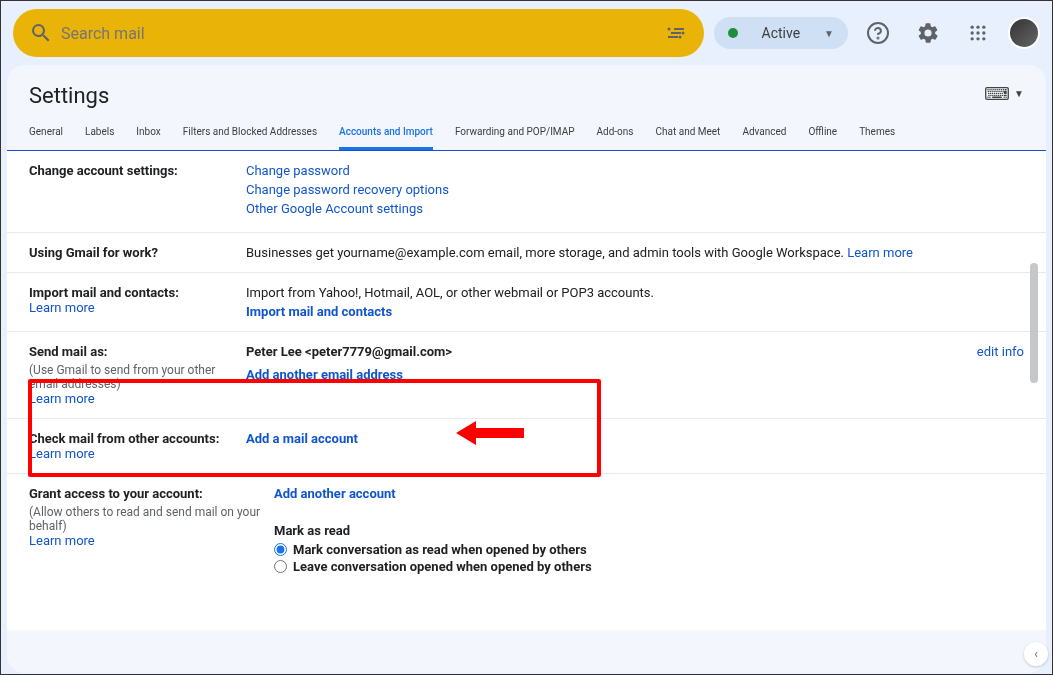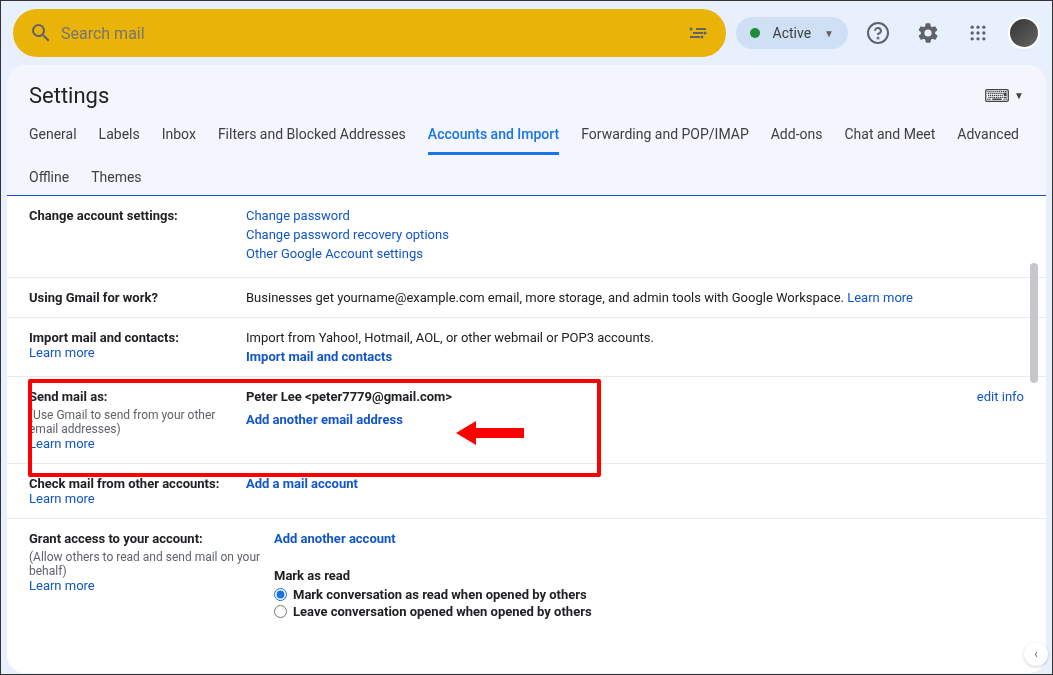--- a/index.html
+++ b/index.html
@@ -5,35 +5,35 @@
     * { box-sizing: border-box; margin: 0; padding: 0; font-family: 'Google Sans', Roboto, Arial, sans-serif; }
     body { width: 1053px; height: 675px; background: #e8f0fe; overflow: hidden; position: relative; border: 1px solid #333; }
     
     .topbar { display: flex; align-items: center; padding: 8px 12px; gap: 10px; }
     .search-box { flex: 1; max-width: 720px; height: 48px; background: #eab308; border-radius: 24px; display: flex; align-items: center; padding: 0 8px; }
     .search-icon { width: 24px; height: 24px; margin: 0 8px; color: #5f6368; }
     .search-input { flex: 1; border: none; background: transparent; font-size: 16px; color: #5f6368; outline: none; }
     .search-options { width: 24px; height: 24px; margin: 0 8px; color: #5f6368; cursor: pointer; }
     
     .topbar-right { display: flex; align-items: center; gap: 10px; margin-left: auto; }
-    .active-pill { background: #cfe0f5; border-radius: 20px; padding: 8px 14px; display: flex; align-items: center; gap: 13px; cursor: pointer; }
+    .active-pill { background: #cfe0f5; border-radius: 20px; padding: 8px 14px; display: flex; align-items: center; gap: 24px; cursor: pointer; }
     .active-dot { width: 10px; height: 10px; background: #1e8e3e; border-radius: 50%; }
     .active-text { font-size: 14px; color: #3c4043; }
     .chevron { color: #5f6368; font-size: 10px; }
     .icon-btn { width: 40px; height: 40px; display: flex; align-items: center; justify-content: center; cursor: pointer; border-radius: 50%; color: #5f6368; }
     .avatar { width: 32px; height: 32px; border-radius: 50%; background: linear-gradient(135deg, #333 0%, #666 100%); border: 2px solid #fff; }
     
     .panel { background: #f3f7fd; margin: 0 6px 6px 6px; border-radius: 18px; height: 608px; position: relative; overflow: hidden; }
     .panel-header { padding: 18px 22px 0 22px; }
-    .page-title-row { display: flex; align-items: center; justify-content: space-between; gap: 42px; }
+    .page-title-row { display: flex; align-items: flex-start; justify-content: space-between; gap: 42px; }
     .page-title { font-size: 22px; color: #202124; font-weight: 400; }
     .keyboard-btn { display:flex; align-items:center; gap:4px; color:#444; cursor:pointer; font-size:18px; }
     
     .tabs { display: flex; gap: 22px; padding: 18px 22px 0 22px; flex-wrap: wrap; row-gap: 14px; }
-    .tab { font-size: 14px; color: #3c4043; cursor: pointer; padding-bottom: 10px; }
+    .tab { font-size: 10px; color: #3c4043; cursor: pointer; padding-bottom: 10px; }
     .tab.active { color: #1a73e8; border-bottom: 3px solid #1a73e8; font-weight: 500; }
     
     .content { background: #fff; border-top: 1px solid #1d4ed8; height: 480px; overflow-y: auto; padding: 0; }
     .section { display: flex; padding: 12px 22px; border-bottom: 1px solid #e8eaed; font-size: 13px; color: #202124; gap: 0; }
     .section-label { width: 217px; flex-shrink: 0; padding-right: 8px; }
     .section-label .bold { font-weight: 700; }
     .section-label .sub { color: #5f6368; font-size: 12px; margin-top: 4px; }
     .section-body { flex: 1; color: #202124; }
     .section-body.with-action { display:flex; gap:16px; align-items:flex-start; }
     .section-body-main { flex:1; }

